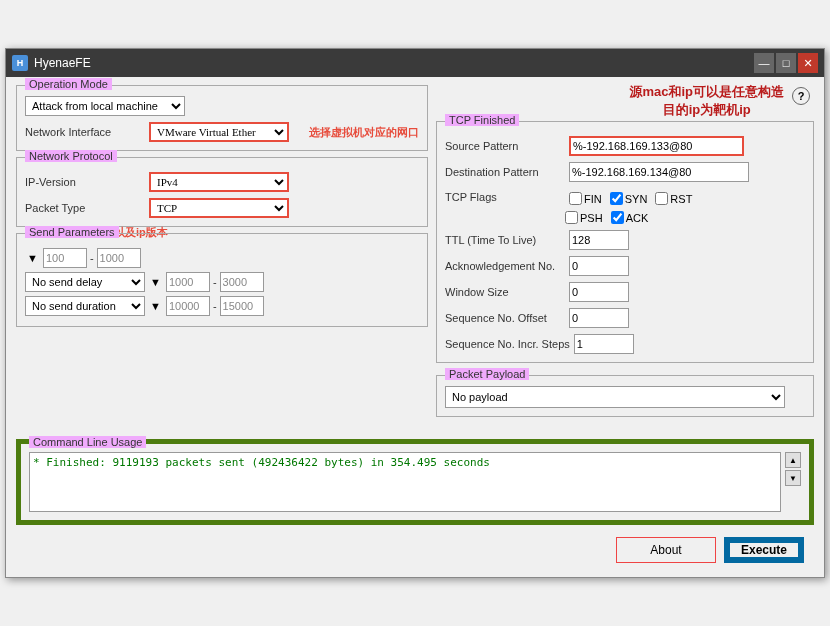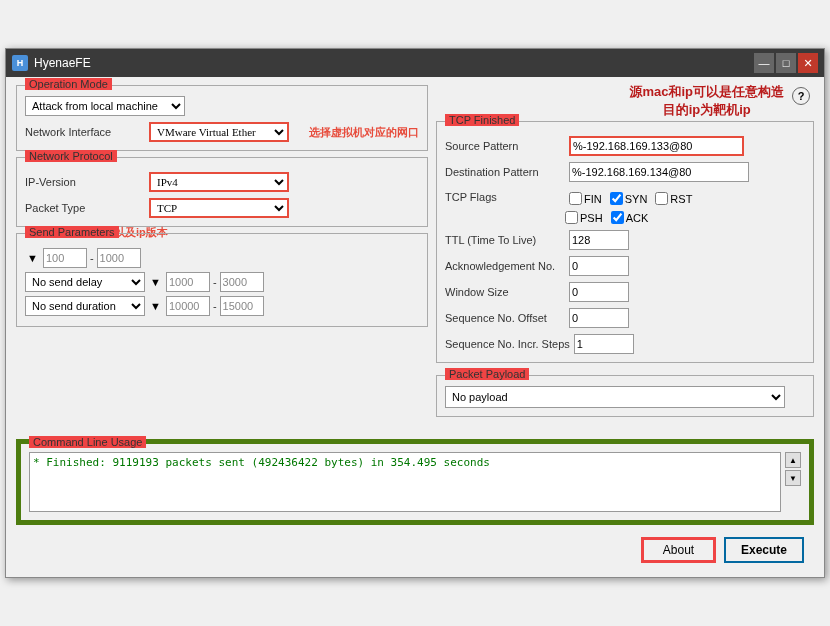--- a/index.html
+++ b/index.html
@@ -86,21 +86,21 @@
     }
     .group-box {
       border: 1px solid #aaa;
       padding: 4px 8px 8px 8px;
       position: relative;
     }
     .group-box-title {
       position: absolute;
       top: -8px;
       left: 8px;
-      background: #ef4444;
+      background: #f0abfc;
       padding: 0 4px;
       font-size: 11px;
       color: #333;
     }
     .form-row {
       display: flex;
       align-items: center;
       margin-top: 6px;
       gap: 4px;
     }
@@ -194,31 +194,31 @@
       justify-content: center;
     }
     .bottom-bar {
       display: flex;
       justify-content: flex-end;
       align-items: center;
       padding: 6px 10px;
       gap: 8px;
     }
     .btn-normal {
-      width: 75px;
+      width: 100px;
       height: 26px;
-      border: 3px solid #ef4444;
+      border: 1px solid #ef4444;
       background: #f0f0f0;
       font-size: 12px;
       cursor: pointer;
     }
     .btn-execute {
       width: 80px;
       height: 26px;
-      border: 2px solid #0369a1;
+      border: 6px solid #0369a1;
       background: #f0f0f0;
       font-size: 12px;
       cursor: pointer;
       font-weight: bold;
     }
     .help-btn {
       width: 18px;
       height: 18px;
       border-radius: 50%;
       border: 1px solid #666;

